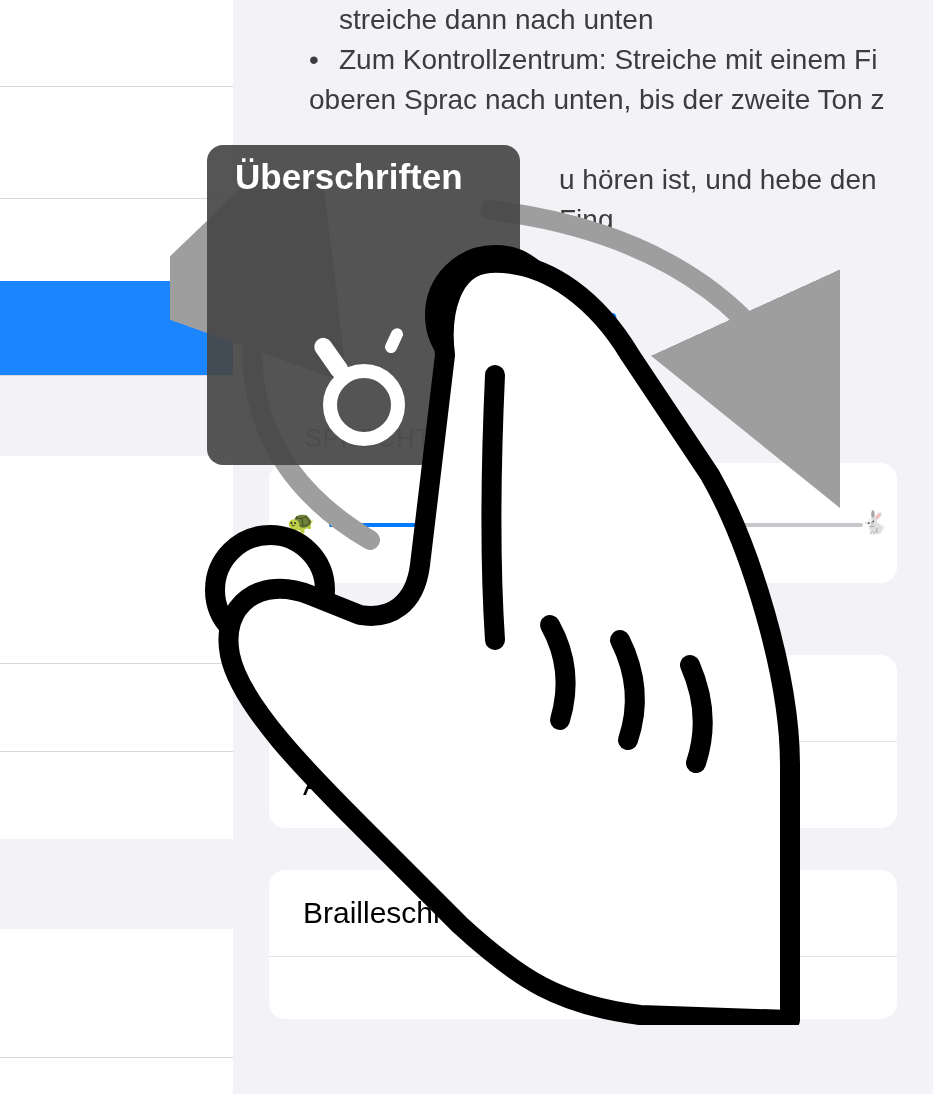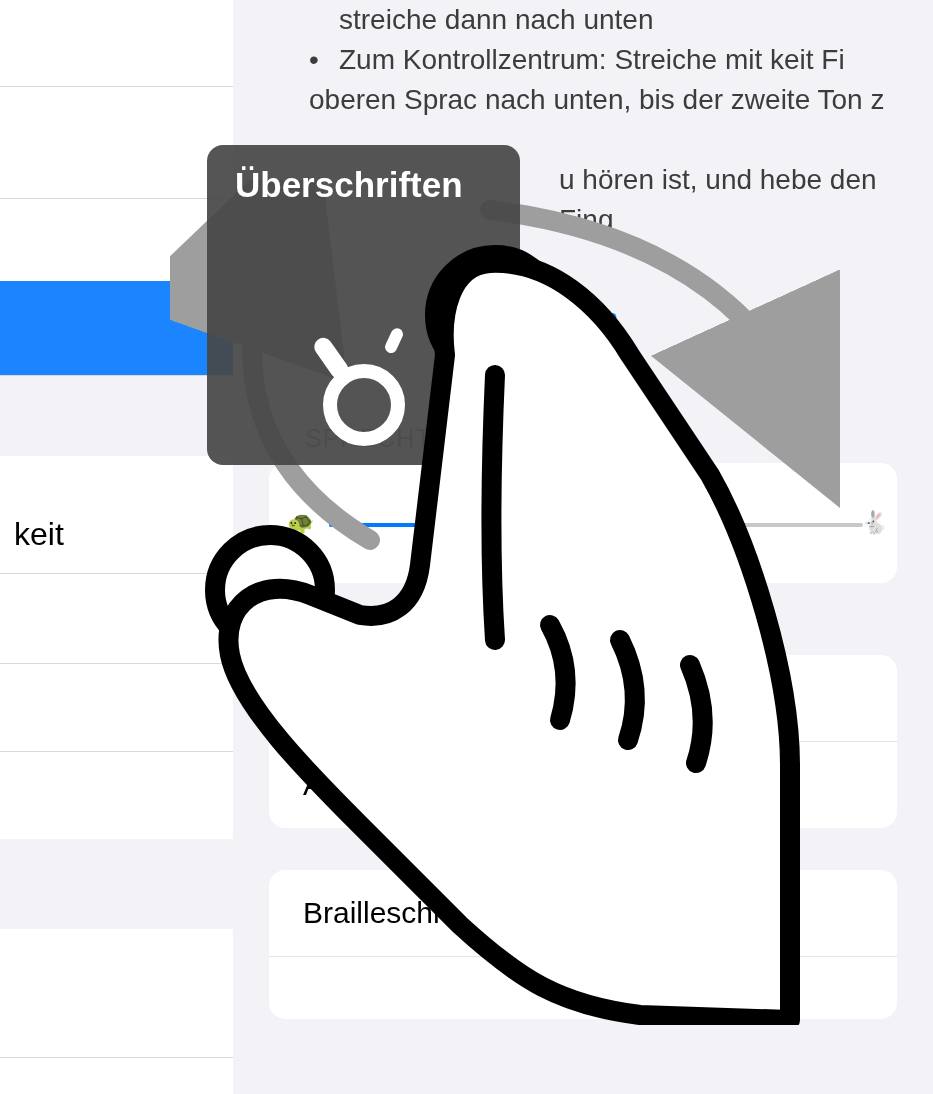--- a/index.html
+++ b/index.html
@@ -21,58 +21,55 @@
   .card .row{font-size:30px;padding:26px 34px;border-bottom:1px solid #e4e4e8;}
   .card .row:last-child{border-bottom:none;}
   
   .slider-card{background:#fff;border-radius:16px;margin:0 36px 42px 36px;padding:30px 34px;position:relative;height:60px;}
   .slider-track{position:absolute;top:50%;left:60px;right:34px;height:4px;background:#c7c7cc;border-radius:2px;}
   .slider-fill{position:absolute;top:50%;left:60px;height:4px;background:#007aff;border-radius:2px;}
   .slider-thumb{position:absolute;width:52px;height:52px;border-radius:50%;background:#fff;box-shadow:0 2px 6px rgba(0,0,0,0.25);top:50%;transform:translate(-50%,-50%);}
   .slider-icon{position:absolute;top:50%;transform:translateY(-50%);font-size:22px;color:#8a8a8e;}
   
   .rotor-tooltip{position:absolute;left:207px;top:145px;width:313px;height:320px;background:rgba(70,70,70,0.92);border-radius:16px;color:#fff;}
-  .rotor-title{font-size:35px;font-weight:600;padding:20px 28px 8px 28px;}
+  .rotor-title{font-size:35px;font-weight:600;padding:12px 28px 8px 28px;}
   .rotor-dial{position:absolute;left:50%;top:150px;transform:translateX(-50%);}
   
   .arrow-svg{position:absolute;left:170px;top:180px;width:670px;height:420px;pointer-events:none;}
   
   .hand-svg{position:absolute;left:190px;top:245px;width:620px;height:780px;pointer-events:none;}
 </style>
 </head>
 <body>
 
 <div class="root">
 
   <div class="sidebar">
     <div class="side-row" style="top:0;height:86px;"></div>
     <div class="side-row" style="top:86px;height:112px;"></div>
     <div class="side-row" style="top:198px;height:83px;"></div>
     <div class="side-row item selected" style="top:281px;height:95px;"></div>
     <div class="side-row" style="top:376px;height:80px;background:#f2f2f7;border-bottom:none;"></div>
-    <div class="side-row item" style="top:456px;height:118px;padding-top:40px;box-sizing:border-box;font-size:32px;">
-      <span>keit</span>
-    </div>
     <div class="side-row" style="top:574px;height:89px;"></div>
     <div class="side-row" style="top:663px;height:88px;"></div>
     <div class="side-row" style="top:751px;height:88px;"></div>
     <div class="side-row" style="top:839px;height:90px;background:#f2f2f7;border-bottom:none;"></div>
     <div class="side-row" style="top:929px;height:128px;border-bottom:1px solid #d9d9dd;"></div>
     <div class="side-row" style="top:1057px;height:37px;border:none;"></div>
   </div>
 
   <div class="main">
 
     <div class="description" style="padding-top:0;">
       <div style="height:0;"></div>
       <div style="margin-left:30px;">streiche dann nach unten</div>
       <div class="bullet">
         <div class="dot">•</div>
         <div>
-          <span>Zum Kontrollzentrum: Streiche mit keit Fi</span><br>
+          <span>Zum Kontrollzentrum: Streiche mit einem Fi</span><br>
         </div>
       </div>
       <div style="margin-left:0px;">oberen Sprac nach unten, bis der zweite Ton z</div>
       <div style="margin-left:0px;visibility:hidden;height:40px;">Finger</div>
       <div class="bullet" style="visibility:hidden;height:0;"></div>
       <div style="margin-left:250px;">u hören ist, und hebe den Fing</div>
     </div>
 
     <div style="height:44px;"></div>
 

